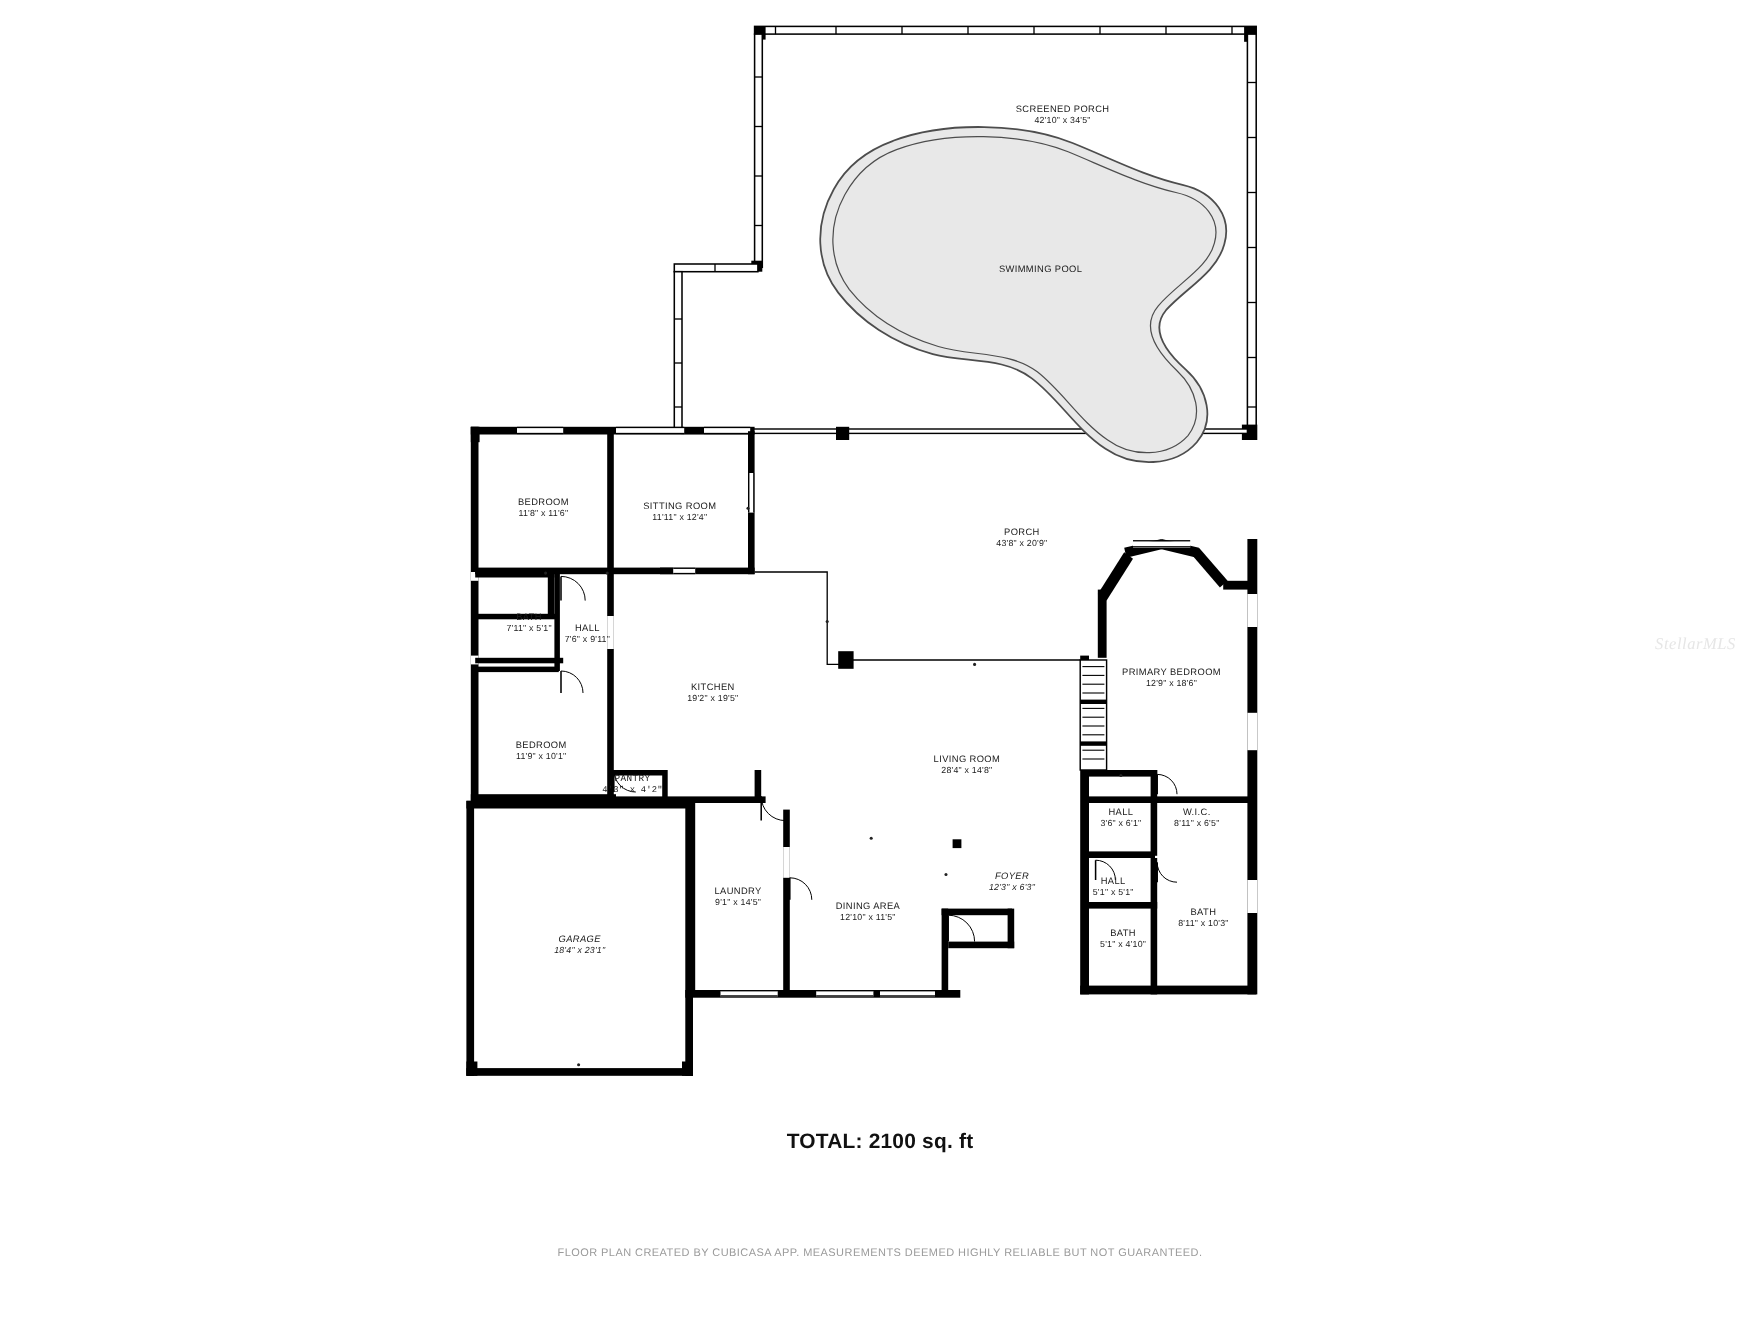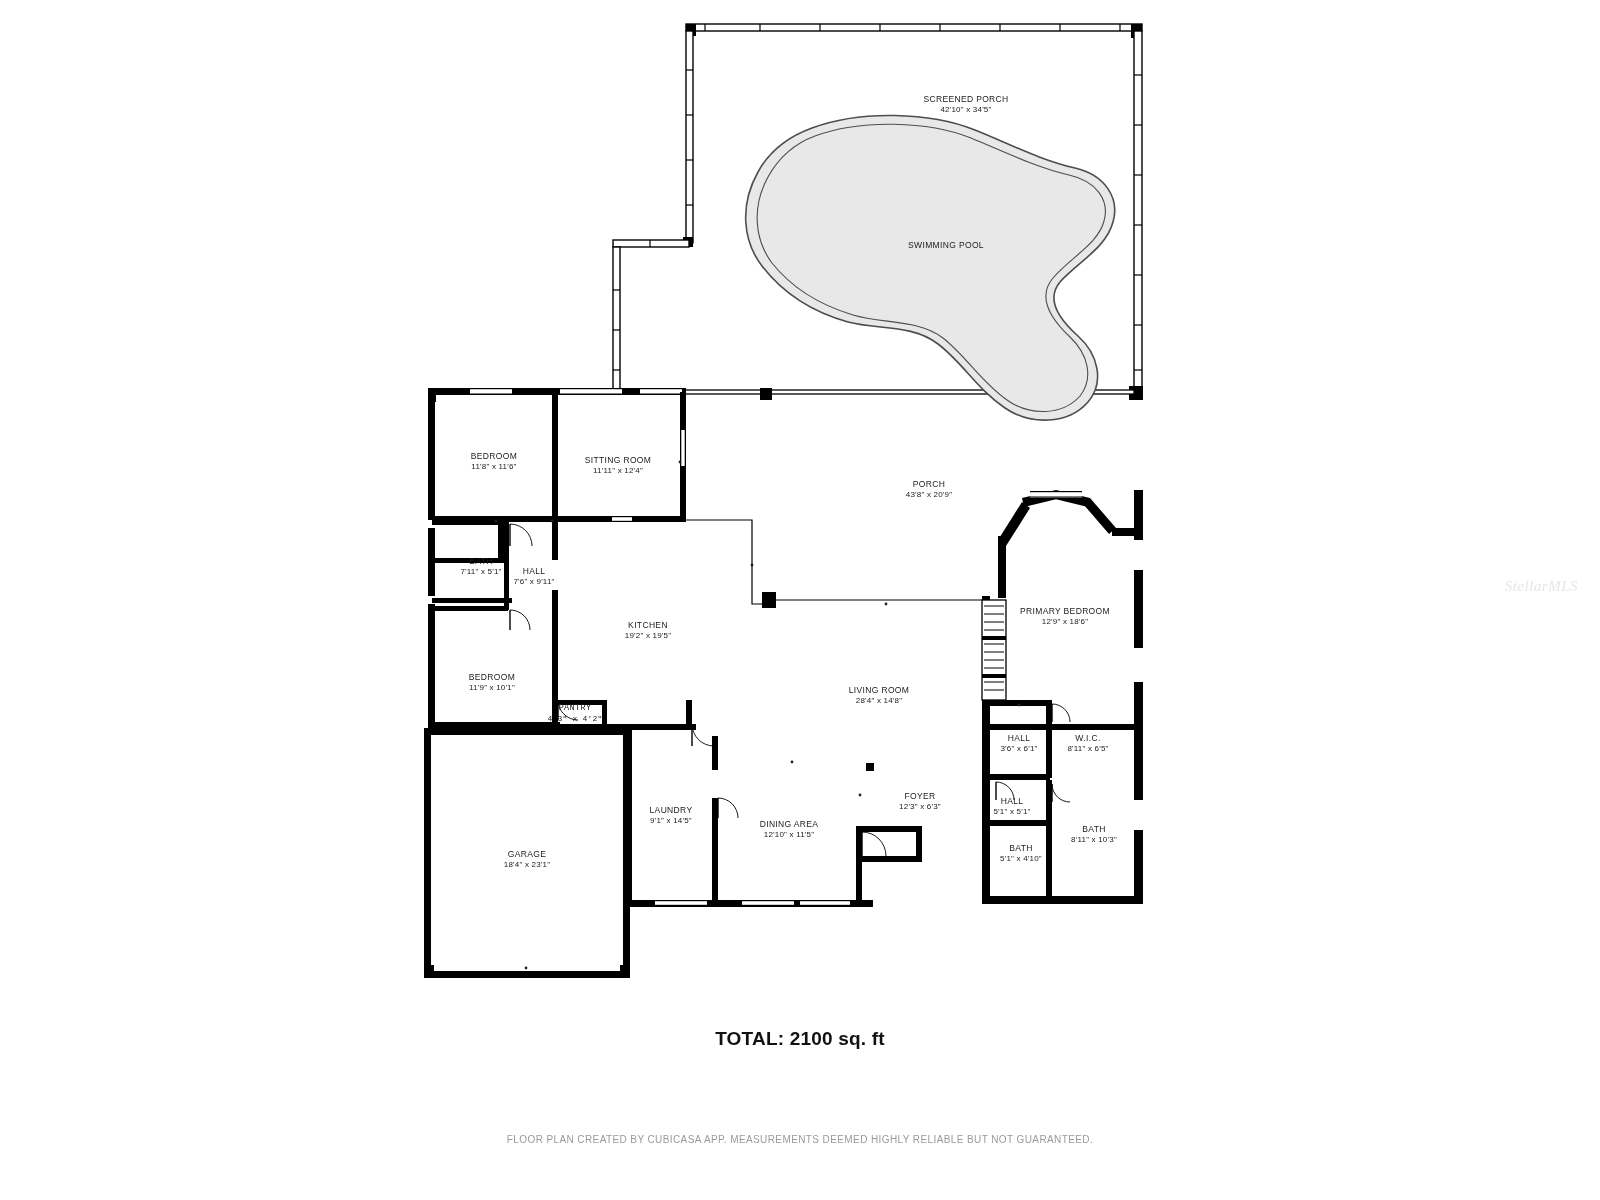--- a/index.html
+++ b/index.html
@@ -391,21 +391,21 @@
       <span class="rdim">4'3" x 4'2"</span>
     </div>
     <div class="room-label" style="left: 1019px; top: 743px;">
       <span class="rname">HALL</span>
       <span class="rdim">3'6" x 6'1"</span>
     </div>
     <div class="room-label" style="left: 1088px; top: 743px;">
       <span class="rname">W.I.C.</span>
       <span class="rdim">8'11" x 6'5"</span>
     </div>
-    <div class="room-label" style="left: 920px; top: 801px;">
+    <div class="room-label" style="left: 920px; top: 801px; font-style: italic;">
       <span class="rname">FOYER</span>
       <span class="rdim">12'3" x 6'3"</span>
     </div>
     <div class="room-label" style="left: 1012px; top: 806px;">
       <span class="rname">HALL</span>
       <span class="rdim">5'1" x 5'1"</span>
     </div>
     <div class="room-label" style="left: 671px; top: 815px;">
       <span class="rname">LAUNDRY</span>
       <span class="rdim">9'1" x 14'5"</span>
@@ -415,21 +415,21 @@
       <span class="rdim">12'10" x 11'5"</span>
     </div>
     <div class="room-label" style="left: 1094px; top: 834px;">
       <span class="rname">BATH</span>
       <span class="rdim">8'11" x 10'3"</span>
     </div>
     <div class="room-label" style="left: 1021px; top: 853px;">
       <span class="rname">BATH</span>
       <span class="rdim">5'1" x 4'10"</span>
     </div>
-    <div class="room-label" style="left: 527px; top: 859px;">
+    <div class="room-label" style="left: 527px; top: 859px; font-style: italic;">
       <span class="rname">GARAGE</span>
       <span class="rdim">18'4" x 23'1"</span>
     </div>
   </div>
 
 <div class="watermark">StellarMLS</div>
 
 <div class="summary">
   <div class="total">TOTAL: 2100 sq. ft</div>
 </div>

